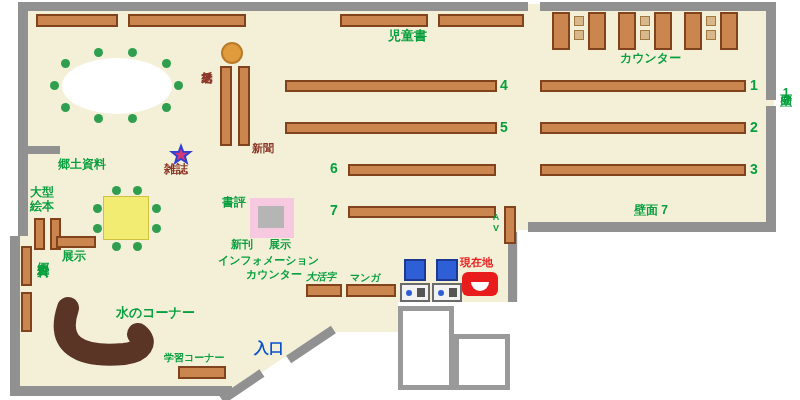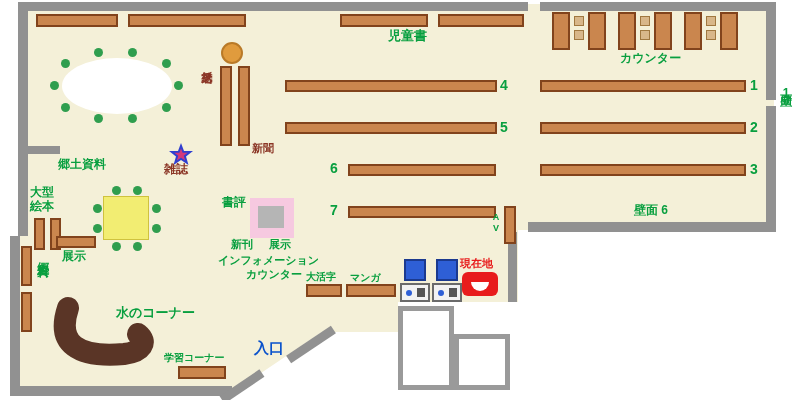--- a/index.html
+++ b/index.html
@@ -148,45 +148,45 @@
   <svg class="abs" style="left:46px;top:296px;" width="120" height="72" viewBox="0 0 120 72">
     <path d="M 22 12 C 10 48, 32 62, 78 58 C 96 56, 102 46, 92 38" fill="none" stroke="#5a3526" stroke-width="22" stroke-linecap="round"></path>
   </svg>
   <span class="lbl" style="left:116px;top:306px;font-size:13px;">水のコーナー</span>
 
   <span class="lbl" style="left:164px;top:352px;font-size:10px;">学習コーナー</span>
   <div class="shelf" style="left:178px;top:366px;width:48px;height:13px;"></div>
 
   <span class="lbl lbl-blue" style="left:254px;top:340px;font-size:15px;">入口</span>
 
-  <span class="lbl" style="left:306px;top:271px;font-size:10px;">大活字</span>
+  <span class="lbl" style="left:306px;top:271px;font-size:10px;font-style:italic;">大活字</span>
   <div class="shelf" style="left:306px;top:284px;width:36px;height:13px;"></div>
   <span class="lbl" style="left:350px;top:272px;font-size:10px;">マンガ</span>
   <div class="shelf" style="left:346px;top:284px;width:50px;height:13px;"></div>
 
   <div class="machine-top" style="left:404px;top:259px;"></div>
   <div class="machine-body" style="left:400px;top:283px;">
     <div class="machine-dot"></div>
     <div class="machine-slot"></div>
   </div>
   <div class="machine-top" style="left:436px;top:259px;"></div>
   <div class="machine-body" style="left:432px;top:283px;">
     <div class="machine-dot"></div>
     <div class="machine-slot"></div>
   </div>
 
-  <span class="lbl lbl-red" style="left:460px;top:257px;font-size:11px;">現在地</span>
+  <span class="lbl lbl-red" style="left:460px;top:257px;font-size:11px;font-family:Liberation Mono, monospace;">現在地</span>
   <div class="marker" style="left:462px;top:272px;">
     <div class="marker-arc"></div>
   </div>
 
   <span class="lbl vtext" style="left:490px;top:212px;font-size:9px;">AV</span>
   <div class="shelf" style="left:504px;top:206px;width:12px;height:38px;"></div>
 
   <div class="room" style="left:398px;top:306px;width:56px;height:84px;"></div>
   <div class="room" style="left:454px;top:334px;width:56px;height:56px;"></div>
 
   <span class="lbl" style="left:388px;top:29px;font-size:13px;">児童書</span>
   <span class="lbl" style="left:620px;top:52px;">カウンター</span>
   <span class="lbl vtext" style="left:779px;top:84px;">壁面1</span>
-  <span class="lbl" style="left:634px;top:204px;">壁面 6</span>
+  <span class="lbl" style="left:634px;top:204px;">壁面 7</span>
 
 </div>
 
 </body></html>

